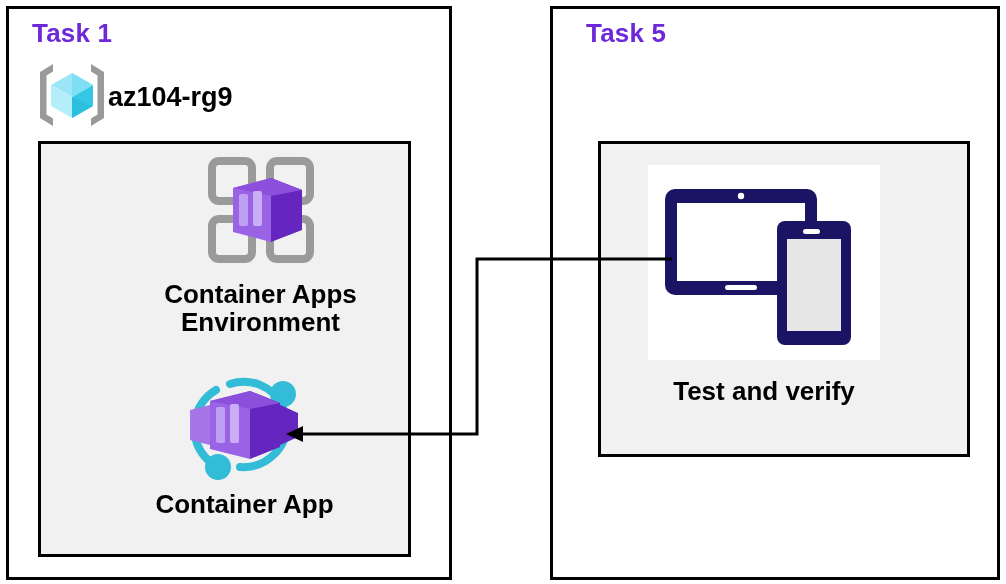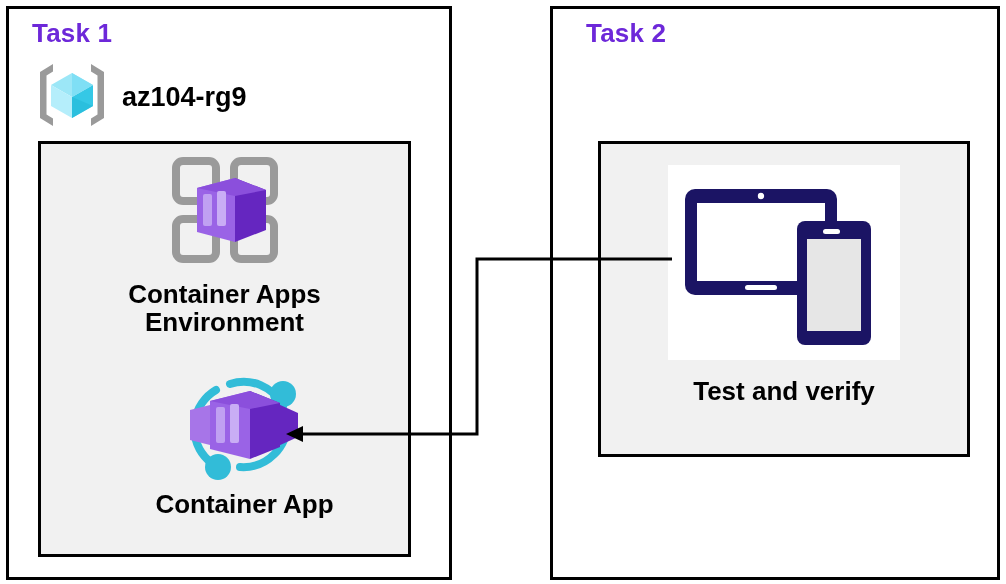--- a/index.html
+++ b/index.html
@@ -55,53 +55,52 @@
 
   
   #rg-header {
     position: absolute;
     left: 36px;
     top: 62px;
     width: 330px;
     height: 70px;
     display: flex;
     align-items: center;
-    gap: 14px;
   }
   #rg-label {
     font-size: 27px;
     font-weight: bold;
     color: #000000;
     white-space: nowrap;
   }
 
   
   .icon-block {
     position: absolute;
     display: flex;
     flex-direction: column;
     align-items: center;
   }
-  #ca-env-block  { left: 38px; top: 150px; width: 373px; }
+  #ca-env-block  { left: 38px; top: 150px; width: 373px; padding-left: 36px; }
   #ca-app-block  { left: 38px; top: 368px; width: 413px; }
 
   .icon-caption {
     font-size: 26px;
     font-weight: bold;
     color: #000000;
     text-align: center;
     line-height: 1.08;
     margin-top: 6px;
     white-space: pre-line;
   }
 
   
   #verify-block {
     position: absolute;
-    left: 598px;
+    left: 578px;
     top: 165px;
     width: 372px;
     display: flex;
     flex-direction: column;
     align-items: center;
   }
   #verify-art {
     width: 232px;
     height: 195px;
     background: #ffffff;
@@ -195,21 +194,21 @@
         <path d="M80 23 L110 35 L110 79 L80 91 Z" fill="#6526c0"></path>
         <path d="M40 33 L80 23 L110 35 L80 41 Z" fill="#8b4fdc"></path>
         <rect x="46" y="39" width="9" height="36" rx="2" fill="#c0a0f2"></rect>
         <rect x="60" y="36" width="9" height="39" rx="2" fill="#c9adf5"></rect>
       </svg>
     </span>
     <div class="icon-caption">Container App</div>
   </div>
 
   <div class="task-panel" id="task2-panel"></div>
-  <div class="task-title" id="task2-title">Task 2</div>
+  <div class="task-title" id="task2-title">Task 5</div>
 
   <div class="group-box" id="verify-box"></div>
 
   <div id="verify-block">
     <div id="verify-art">
       <svg width="210" height="172" viewBox="0 0 210 172" xmlns="http://www.w3.org/2000/svg">
 
         <rect x="6" y="12" width="152" height="106" rx="10" fill="#1b1464"></rect>
         <rect x="18" y="26" width="128" height="78" fill="#ffffff"></rect>
         <circle cx="82" cy="19" r="3.2" fill="#ffffff"></circle>

